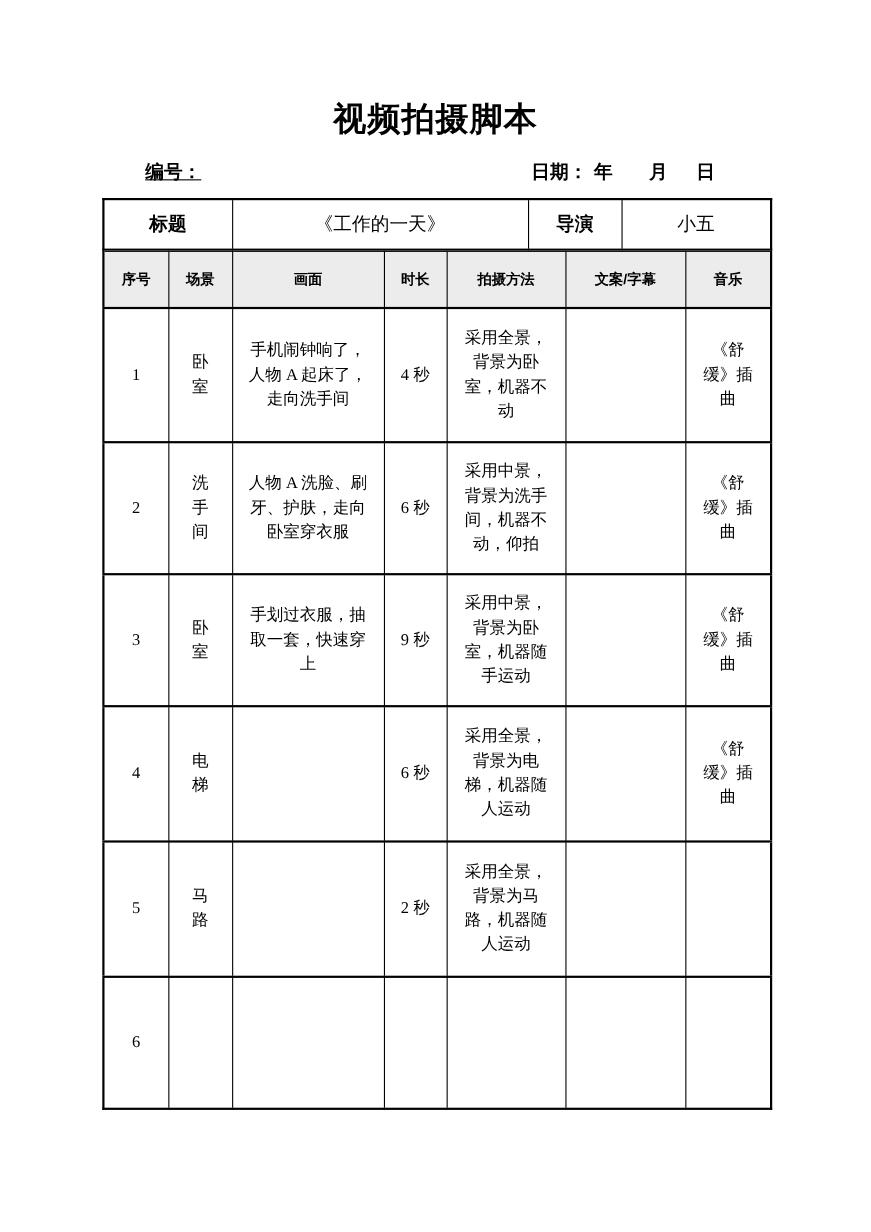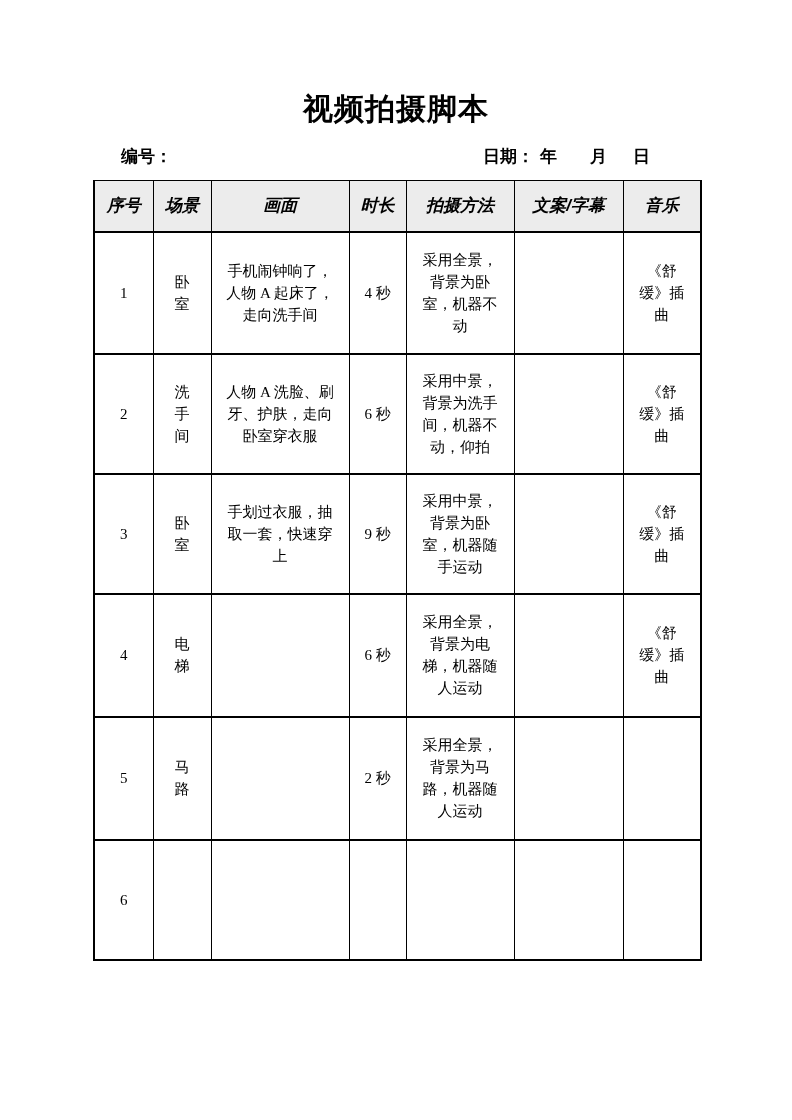--- a/index.html
+++ b/index.html
@@ -28,21 +28,21 @@
     position: relative;
     width: 607px;
     margin: 17px 0 10px 93px;
     height: 26px;
     font-family: "Liberation Sans", sans-serif;
     font-weight: bold;
     font-size: 17px;
     line-height: 26px;
   }
   .meta-line span { position: absolute; top: 0; white-space: nowrap; }
-  .meta-number { left: 28px; }
+  .meta-number { left: 39px; text-decoration: underline; }
   .meta-date   { left: 390px; }
   .meta-year   { left: 447px; }
   .meta-month  { left: 497px; }
   .meta-day    { left: 540px; }
 
   table {
     border-collapse: collapse;
     table-layout: fixed;
     width: 607px;
     margin-left: 93px;
@@ -62,24 +62,23 @@
   }
   .main-table {
     border: 2px solid #000;
     border-top-width: 1px;
   }
   .main-table th {
     border: 1px solid #000;
     height: 48px;
     font-family: "Liberation Sans", sans-serif;
     font-weight: bold;
-    font-size: 17px;
+    font-size: 13px;
     text-align: center;
     vertical-align: middle;
-    font-style: italic;
   }
   .main-table tbody tr { border-top: 2px solid #000; }
   .main-table td {
     border: 1px solid #000;
     font-size: 15px;
     line-height: 22px;
     text-align: center;
     vertical-align: middle;
     padding: 2px 4px;
     overflow: hidden;
@@ -100,20 +99,36 @@
   <h1 class="doc-title">视频拍摄脚本</h1>
 
   <div class="meta-line">
     <span class="meta-number">编号：</span>
     <span class="meta-date">日期：</span>
     <span class="meta-year">年</span>
     <span class="meta-month">月</span>
     <span class="meta-day">日</span>
   </div>
 
+  <table class="info-table">
+    <colgroup>
+      <col style="width:117px">
+        <col style="width:269px">
+        <col style="width:85px">
+        <col style="width:136px">
+    </colgroup>
+    <tbody>
+        <tr>
+      <td class="label-cell">标题</td>
+      <td>《工作的一天》</td>
+      <td class="label-cell">导演</td>
+      <td>小五</td>
+    </tr>
+  </tbody>
+    </table>
 
   <table class="main-table">
     <colgroup>
       <col style="width:59px">
         <col style="width:58px">
         <col style="width:138px">
         <col style="width:57px">
       <col style="width:108px">
         <col style="width:109px">
         <col style="width:78px">

